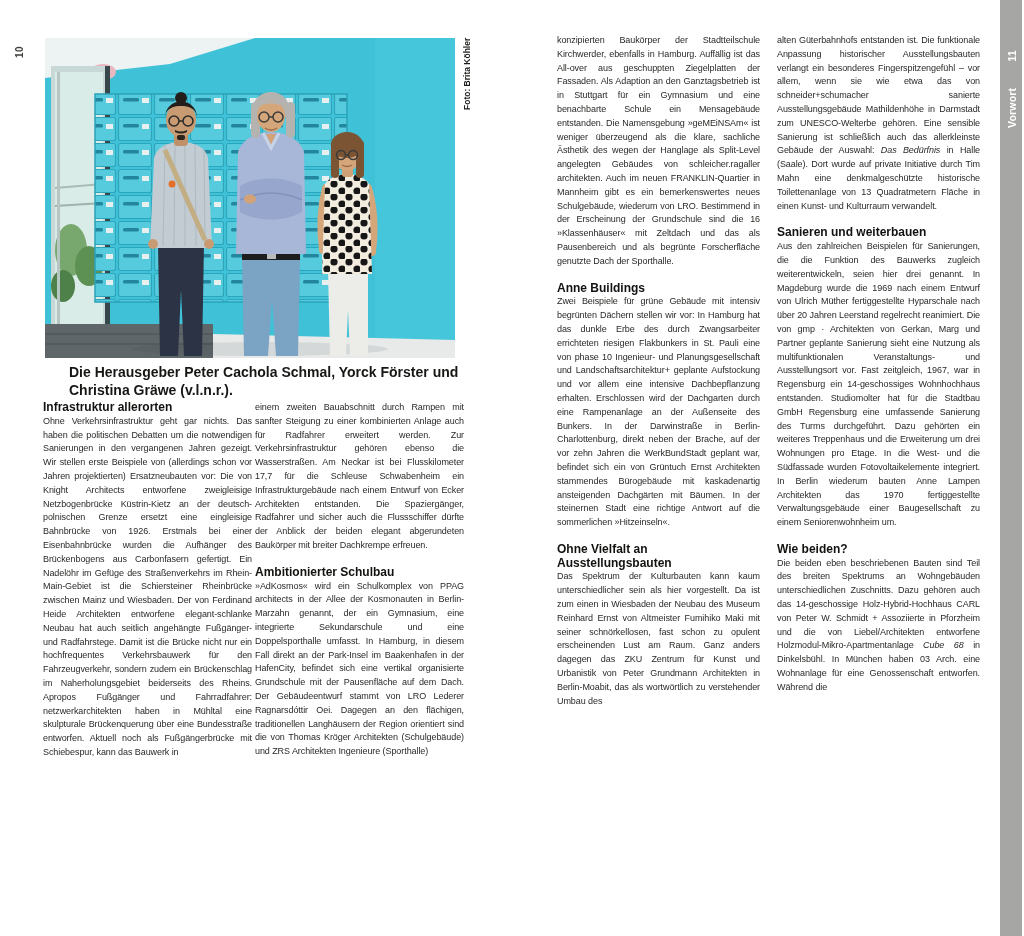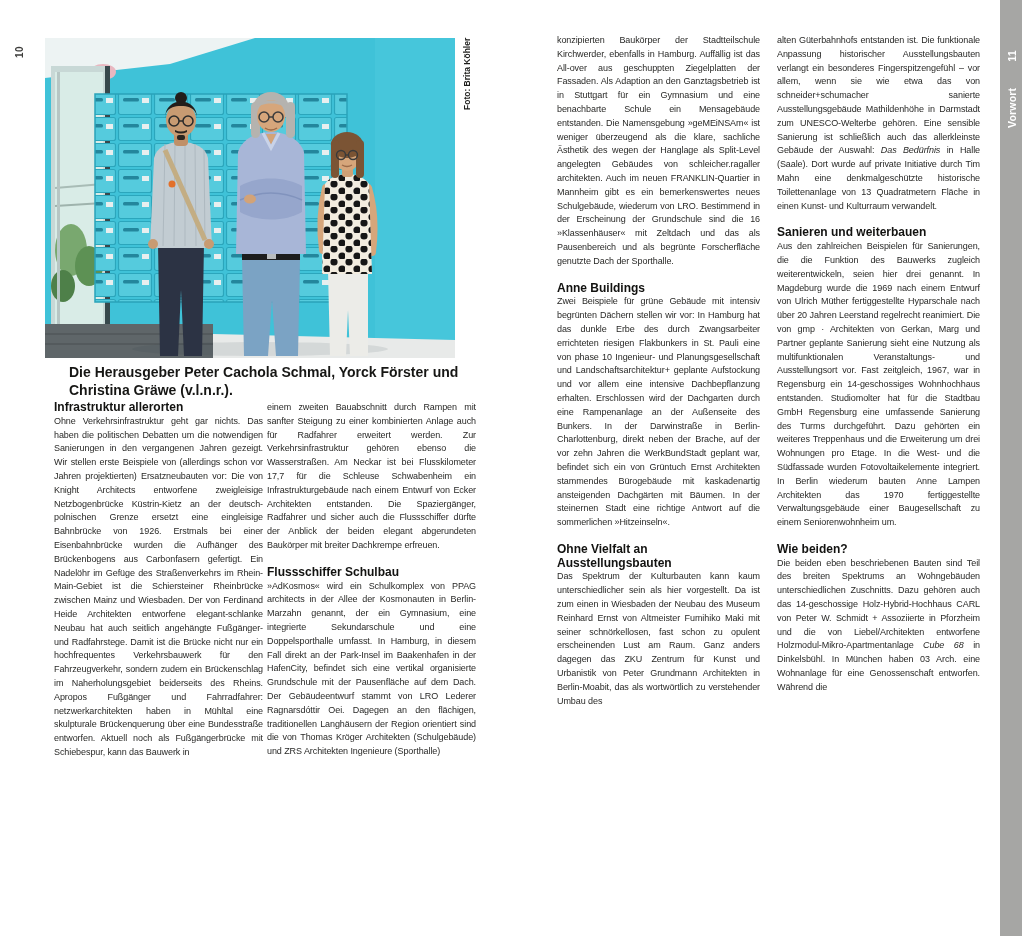--- a/index.html
+++ b/index.html
@@ -24,22 +24,22 @@
 
   .col { position:absolute; text-align:justify; font-size:9px; line-height:13.8px;
          letter-spacing:-0.08px; color:#29292
 
 7; hyphens:auto; }
   .col { color:#292927; }
   .col p { margin:0; }
   .col .head { font-size:12px; font-weight:700; color:#121210; text-align:left; letter-spacing:0; }
   .col .mt { margin-top:13px; }
 
-  .col-l1 { left:54px;  top:401px; width:209px; }
-  .col-l2 { left:267px; top:401px; width:209px; }
+  .col-l1 { left:43px;  top:401px; width:209px; }
+  .col-l2 { left:255px; top:401px; width:209px; }
   .col-r1 { left:557px; top:34px;  width:203px; }
   .col-r2 { left:777px; top:34px;  width:203px; }
 
   .chapter-tab { position:absolute; left:1000px; top:0; width:22px; height:936px; background:#a6a6a4; }
   .chapter-tab-text { left:1004px; top:128px; font-size:10.5px; font-weight:700; color:#ffffff;
                       line-height:17px; letter-spacing:.2px; }
   .chapter-tab-text .num { margin-left:26px; }
 
   i { }
 </style>
@@ -166,21 +166,21 @@
 
   <div class="caption">Die Herausgeber Peter Cachola Schmal, Yorck Förster und Christina Gräwe (v.l.n.r.).</div>
 
   <div class="col col-l1">
     <div class="head">Infrastruktur allerorten</div>
     <p>Ohne Verkehrsinfrastruktur geht gar nichts. Das haben die politischen Debatten um die notwendigen Sanierungen in den vergangenen Jahren gezeigt. Wir stellen erste Beispiele von (allerdings schon vor Jahren projektierten) Ersatzneubauten vor: Die von Knight Architects entworfene zweigleisige Netzbogenbrücke Küstrin-Kietz an der deutsch-polnischen Grenze ersetzt eine eingleisige Bahnbrücke von 1926. Erstmals bei einer Eisenbahnbrücke wurden die Aufhänger des Brückenbogens aus Carbonfasern gefertigt. Ein Nadelöhr im Gefüge des Straßenverkehrs im Rhein-Main-Gebiet ist die Schiersteiner Rheinbrücke zwischen Mainz und Wiesbaden. Der von Ferdinand Heide Architekten entworfene elegant-schlanke Neubau hat auch seitlich angehängte Fußgänger- und Radfahrstege. Damit ist die Brücke nicht nur ein hochfrequentes Verkehrsbauwerk für den Fahrzeugverkehr, sondern zudem ein Brückenschlag im Naherholungsgebiet beiderseits des Rheins. Apropos Fußgänger und Fahrradfahrer: netzwerkarchitekten haben in Mühltal eine skulpturale Brückenquerung über eine Bundesstraße entworfen. Aktuell noch als Fußgängerbrücke mit Schiebespur, kann das Bauwerk in</p>
   </div>
 
   <div class="col col-l2">
     <p>einem zweiten Bauabschnitt durch Rampen mit sanfter Steigung zu einer kombinierten Anlage auch für Radfahrer erweitert werden. Zur Verkehrsinfrastruktur gehören ebenso die Wasserstraßen. Am Neckar ist bei Flusskilometer 17,7 für die Schleuse Schwabenheim ein Infrastrukturgebäude nach einem Entwurf von Ecker Architekten entstanden. Die Spaziergänger, Radfahrer und sicher auch die Flussschiffer dürfte der Anblick der beiden elegant abgerundeten Baukörper mit breiter Dachkrempe erfreuen.</p>
-    <div class="head mt">Flussschiffer Schulbau</div>
+    <div class="head mt">Ambitionierter Schulbau</div>
     <p>»AdKosmos« wird ein Schulkomplex von PPAG architects in der Allee der Kosmonauten in Berlin-Marzahn genannt, der ein Gymnasium, eine integrierte Sekundarschule und eine Doppelsporthalle umfasst. In Hamburg, in diesem Fall direkt an der Park-Insel im Baakenhafen in der HafenCity, befindet sich eine vertikal organisierte Grundschule mit der Pausenfläche auf dem Dach. Der Gebäudeentwurf stammt von LRO Lederer Ragnarsdóttir Oei. Dagegen an den flächigen, traditionellen Langhäusern der Region orientiert sind die von Thomas Kröger Architekten (Schulgebäude) und ZRS Architekten Ingenieure (Sporthalle)</p>
   </div>
 
   <div class="col col-r1">
     <p>konzipierten Baukörper der Stadtteilschule Kirchwerder, ebenfalls in Hamburg. Auffällig ist das All-over aus geschuppten Ziegelplatten der Fassaden. Als Adaption an den Ganztagsbetrieb ist in Stuttgart für ein Gymnasium und eine benachbarte Schule ein Mensagebäude entstanden. Die Namensgebung »geMEiNSAm« ist weniger überzeugend als die klare, sachliche Ästhetik des wegen der Hanglage als Split-Level angelegten Gebäudes von schleicher.ragaller architekten. Auch im neuen FRANKLIN-Quartier in Mannheim gibt es ein bemerkenswertes neues Schulgebäude, wiederum von LRO. Bestimmend in der Erscheinung der Grundschule sind die 16 »Klassenhäuser« mit Zeltdach und das als Pausenbereich und als begrünte Forscherfläche genutzte Dach der Sporthalle.</p>
     <div class="head mt">Anne Buildings</div>
     <p>Zwei Beispiele für grüne Gebäude mit intensiv begrünten Dächern stellen wir vor: In Hamburg hat das dunkle Erbe des durch Zwangsarbeiter errichteten riesigen Flakbunkers in St. Pauli eine von phase 10 Ingenieur- und Planungsgesellschaft und Landschaftsarchitektur+ geplante Aufstockung und vor allem eine intensive Dachbepflanzung erhalten. Erschlossen wird der Dachgarten durch eine Rampenanlage an der Außenseite des Bunkers. In der Darwinstraße in Berlin-Charlottenburg, direkt neben der Brache, auf der vor zehn Jahren die WerkBundStadt geplant war, befindet sich ein von Grüntuch Ernst Architekten stammendes Bürogebäude mit kaskadenartig ansteigenden Dachgärten mit Bäumen. In der steinernen Stadt eine richtige Antwort auf die sommerlichen »Hitzeinseln«.</p>
     <div class="head mt">Ohne Vielfalt an Ausstellungsbauten</div>
     <p>Das Spektrum der Kulturbauten kann kaum unterschiedlicher sein als hier vorgestellt. Da ist zum einen in Wiesbaden der Neubau des Museum Reinhard Ernst von Altmeister Fumihiko Maki mit seiner schnörkellosen, fast schon zu opulent erscheinenden Lust am Raum. Ganz anders dagegen das ZKU Zentrum für Kunst und Urbanistik von Peter Grundmann Architekten in Berlin-Moabit, das als wortwörtlich zu verstehender Umbau des</p>
   </div>

